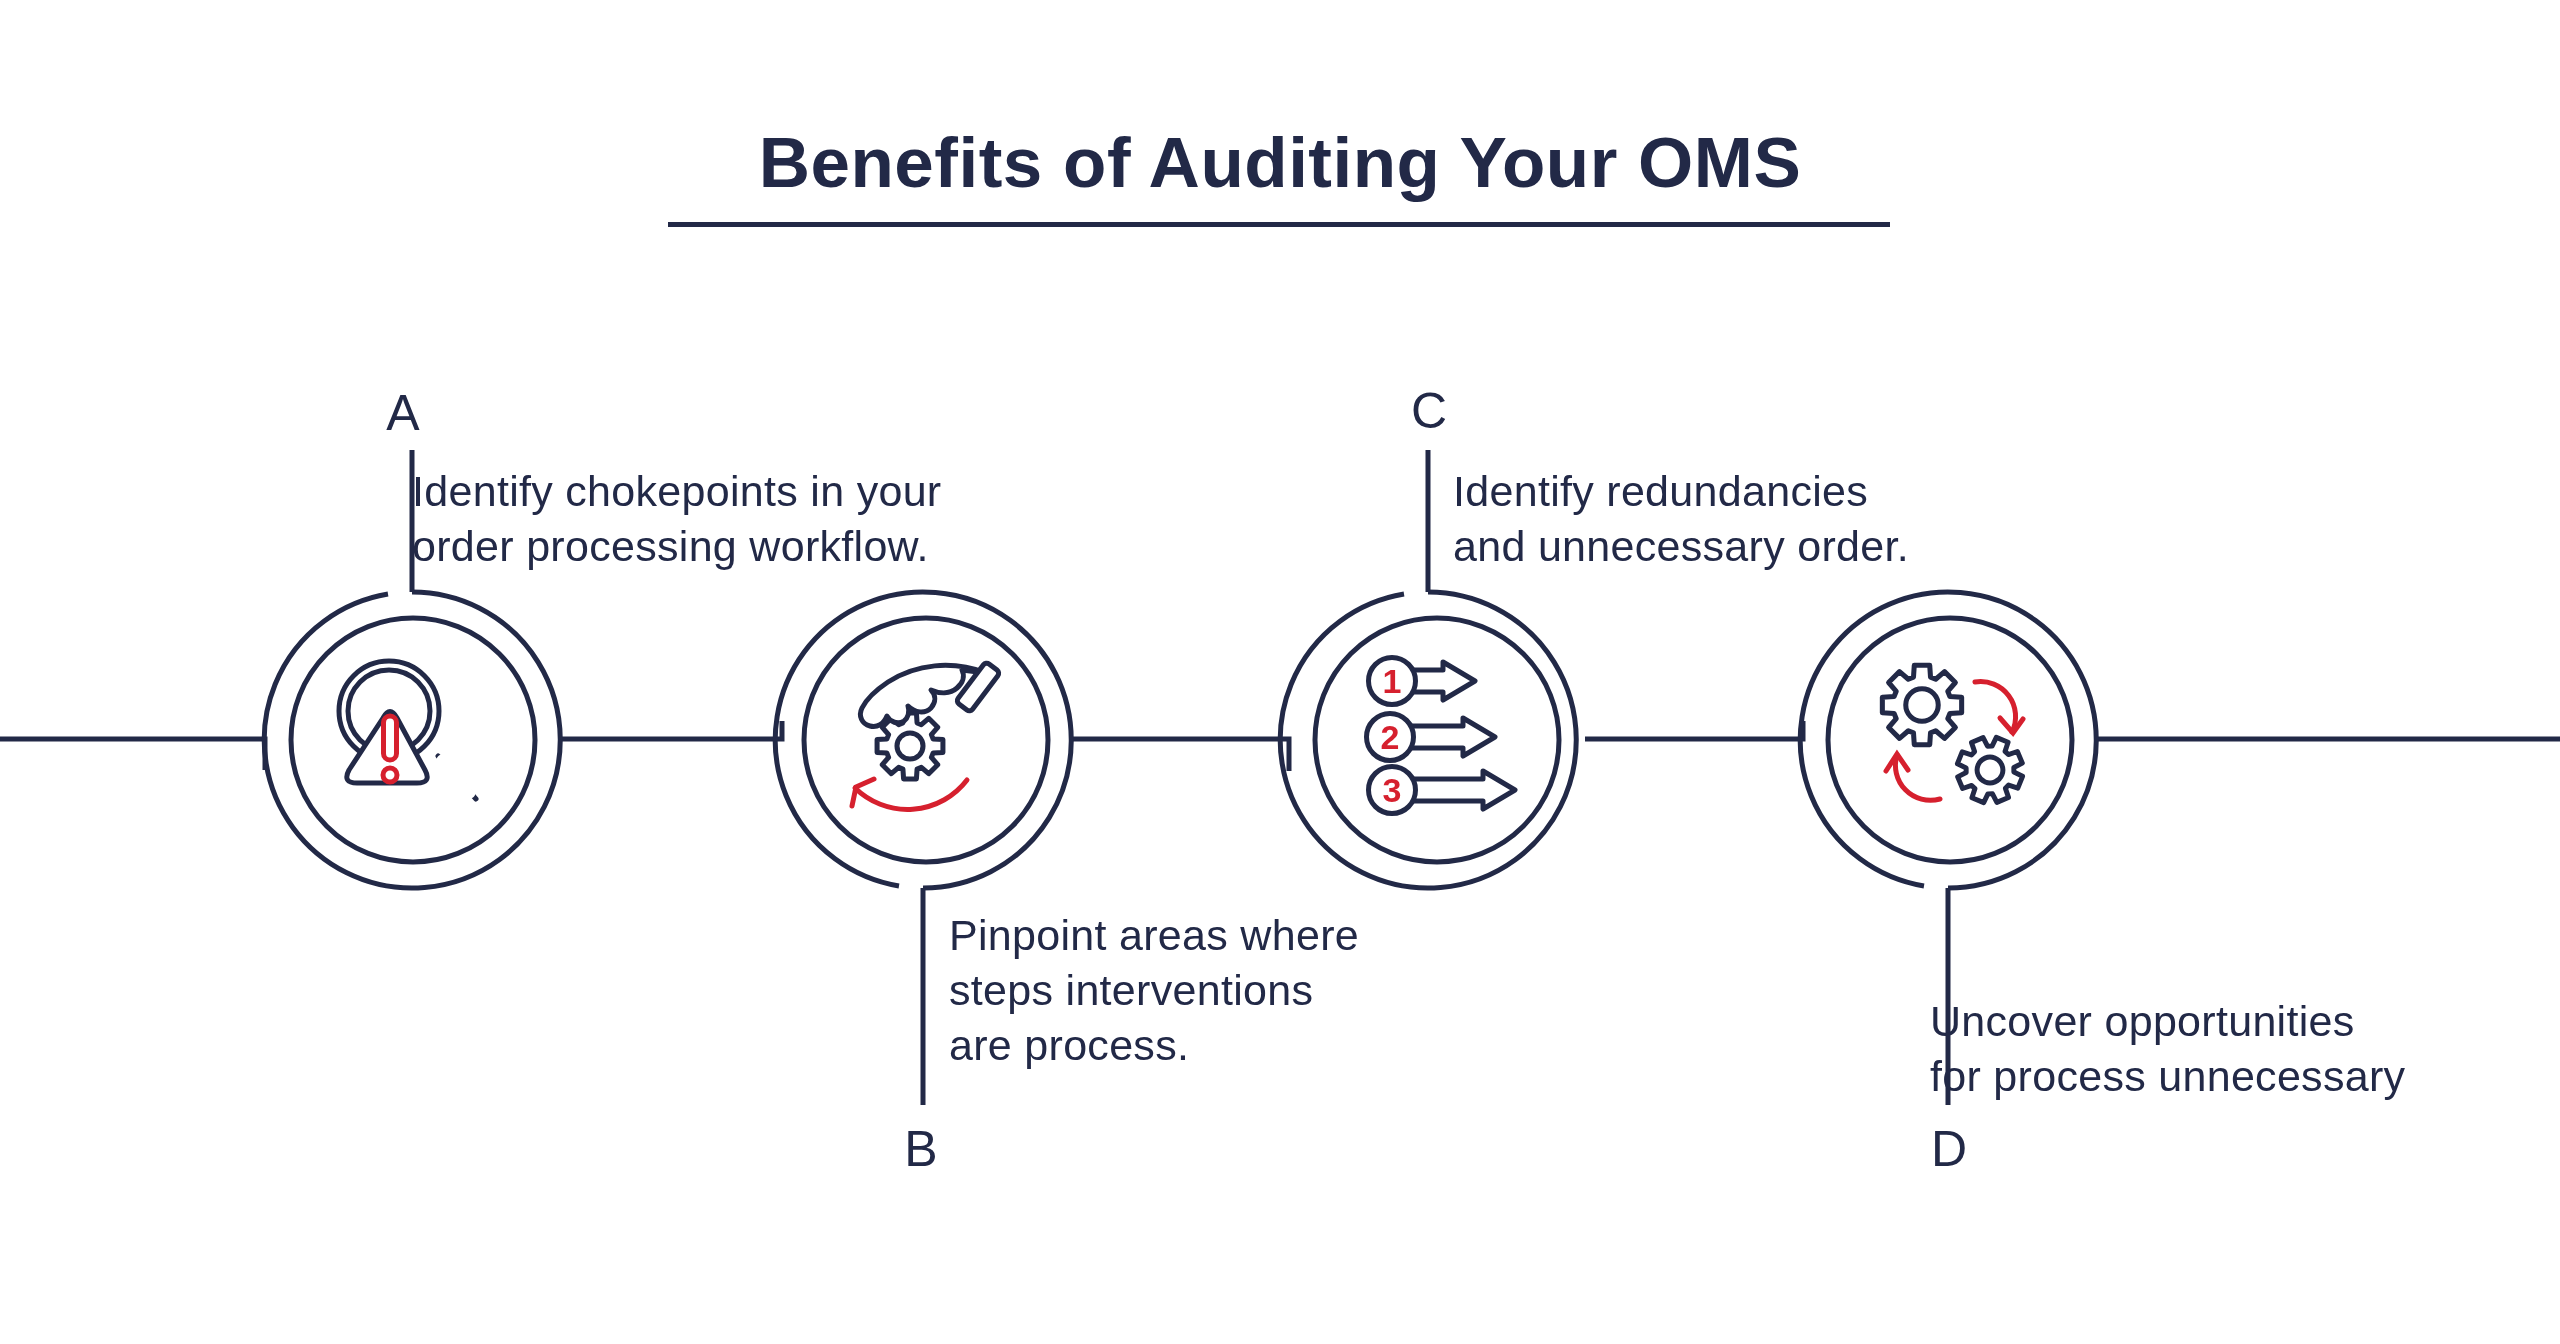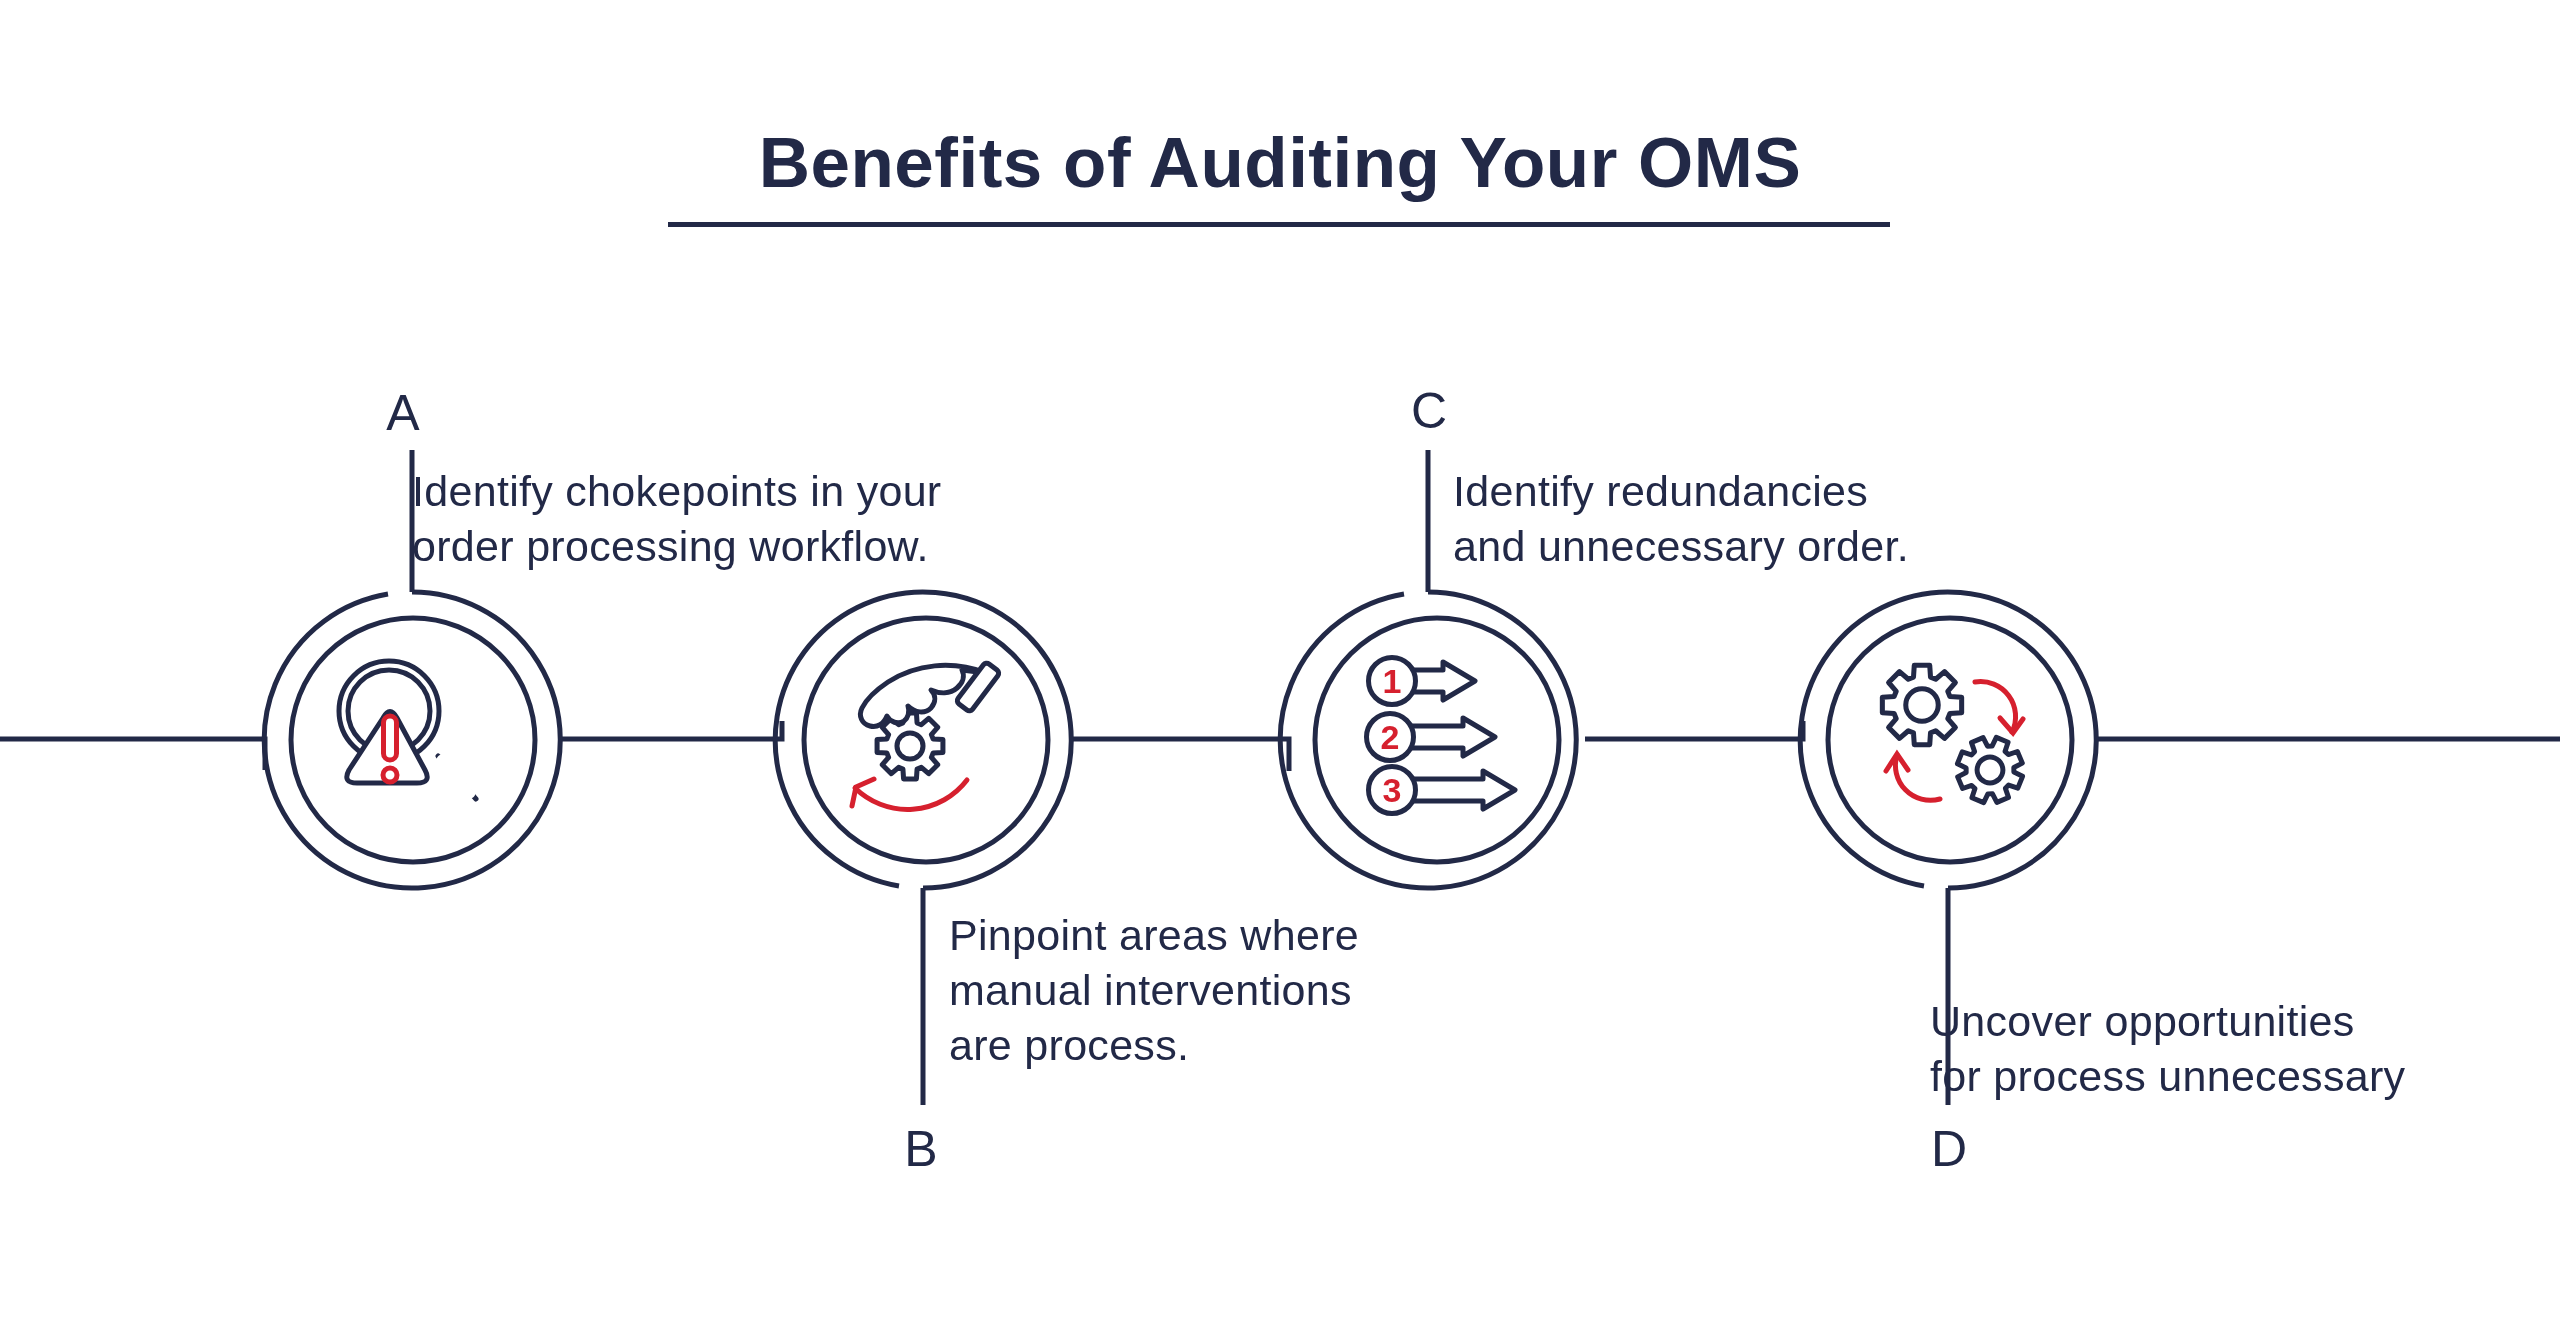--- a/index.html
+++ b/index.html
@@ -147,21 +147,21 @@
   <div class="letter pos-b">B</div>
   <div class="letter pos-c">C</div>
   <div class="letter pos-d">D</div>
 
   <div class="caption pos-a">
     <div>Identify chokepoints in your</div>
     <div>order processing workflow.</div>
   </div>
   <div class="caption pos-b">
     <div>Pinpoint areas where</div>
-    <div>manual interventions</div>
+    <div>steps interventions</div>
     <div>are process.</div>
   </div>
   <div class="caption pos-c">
     <div>Identify redundancies</div>
     <div>and unnecessary order.</div>
   </div>
   <div class="caption pos-d">
     <div>Uncover opportunities</div>
     <div>for process unnecessary</div>
   </div>

